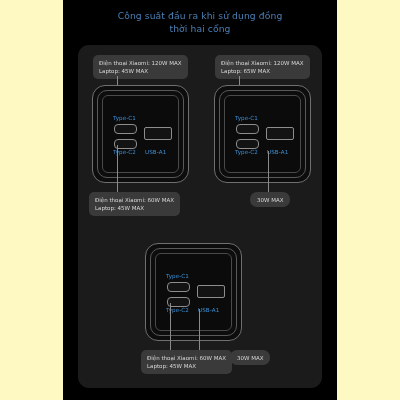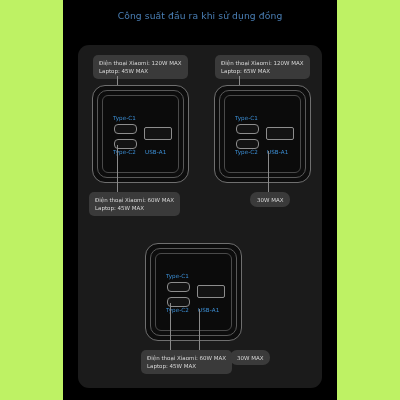--- a/index.html
+++ b/index.html
@@ -8,21 +8,21 @@
     width: 400px;
     height: 400px;
     background: #ffffff;
     font-family: "DejaVu Sans", "Liberation Sans", sans-serif;
     overflow: hidden;
   }
   #stage {
     position: relative;
     width: 400px;
     height: 400px;
-    background: #bef264;
+    background: #fef9c3;
   }
   
   .black-field {
     position: absolute;
     left: 63px;
     top: 0;
     width: 274px;
     height: 400px;
     background: #000000;
   }
@@ -124,20 +124,21 @@
 </style>
 </head>
 <body>
 
 <div id="stage">
 
   <div class="black-field"></div>
 
   <div class="title">
     <span>Công suất đầu ra khi sử dụng đồng</span><br>
+    <span>thời hai cổng</span>
   </div>
 
   <div class="panel">
 
     <div class="card" style="left:4px; top:10px; width:115px; height:170px;">
 
       <div class="bubble" style="left:11px; top:0px;">
         <span class="ln">Điện thoại Xiaomi: 120W MAX</span>
         <span class="ln">Laptop: 45W MAX</span>
       </div>

